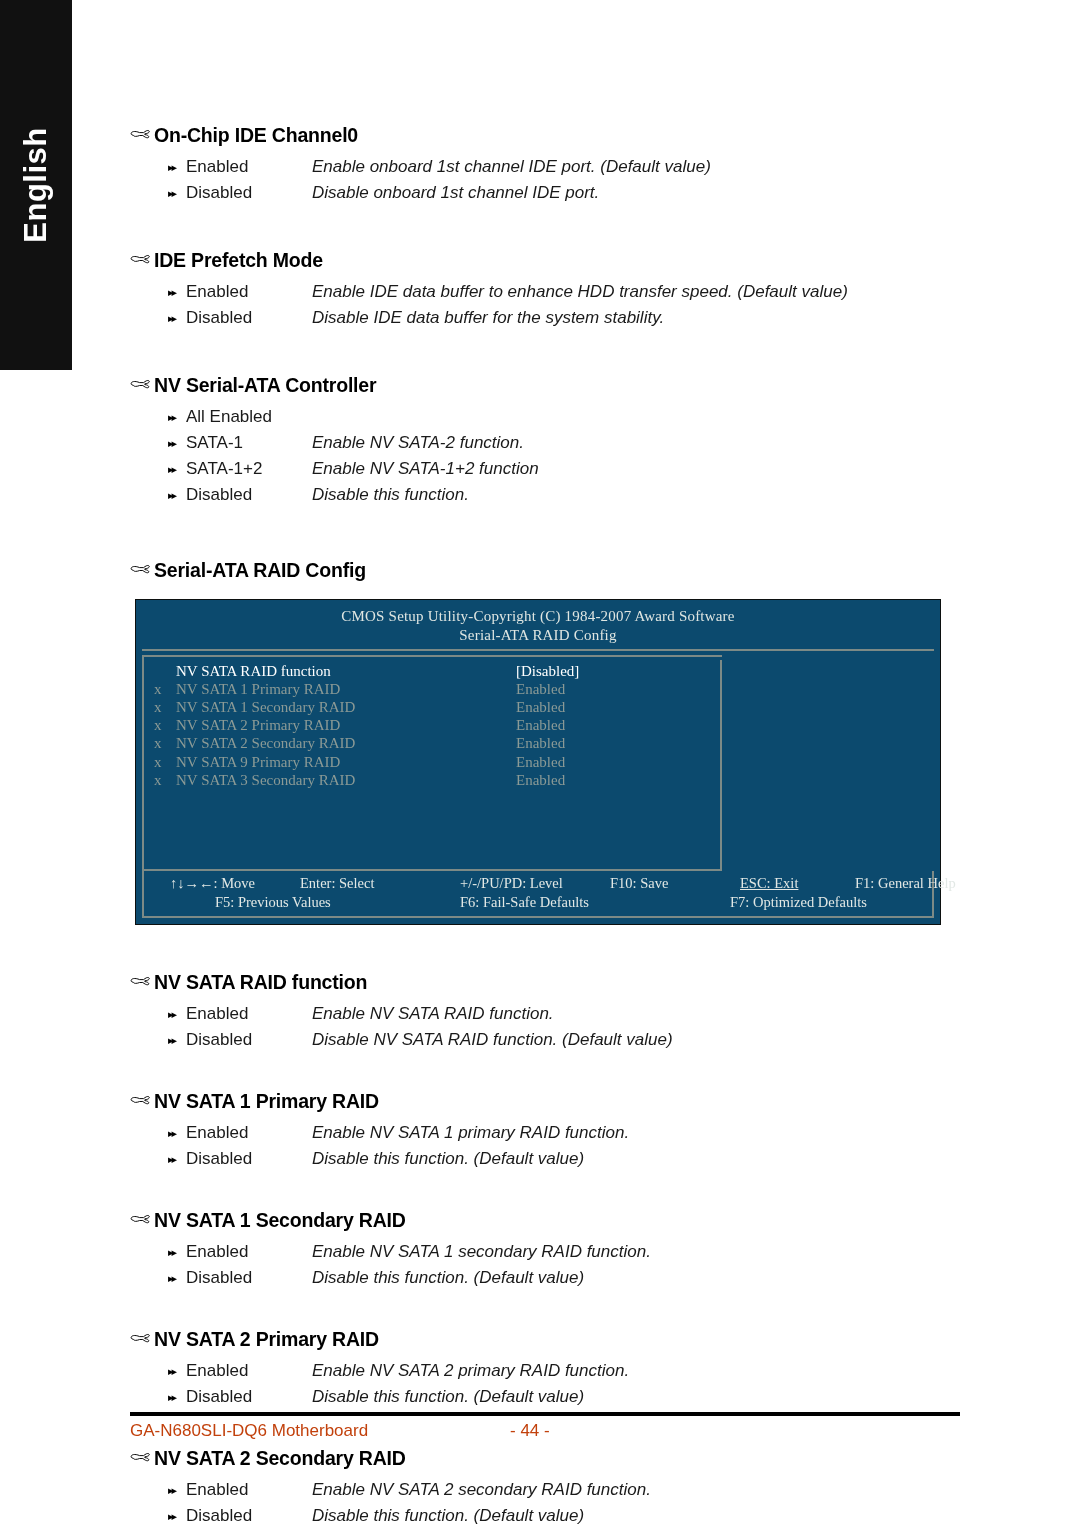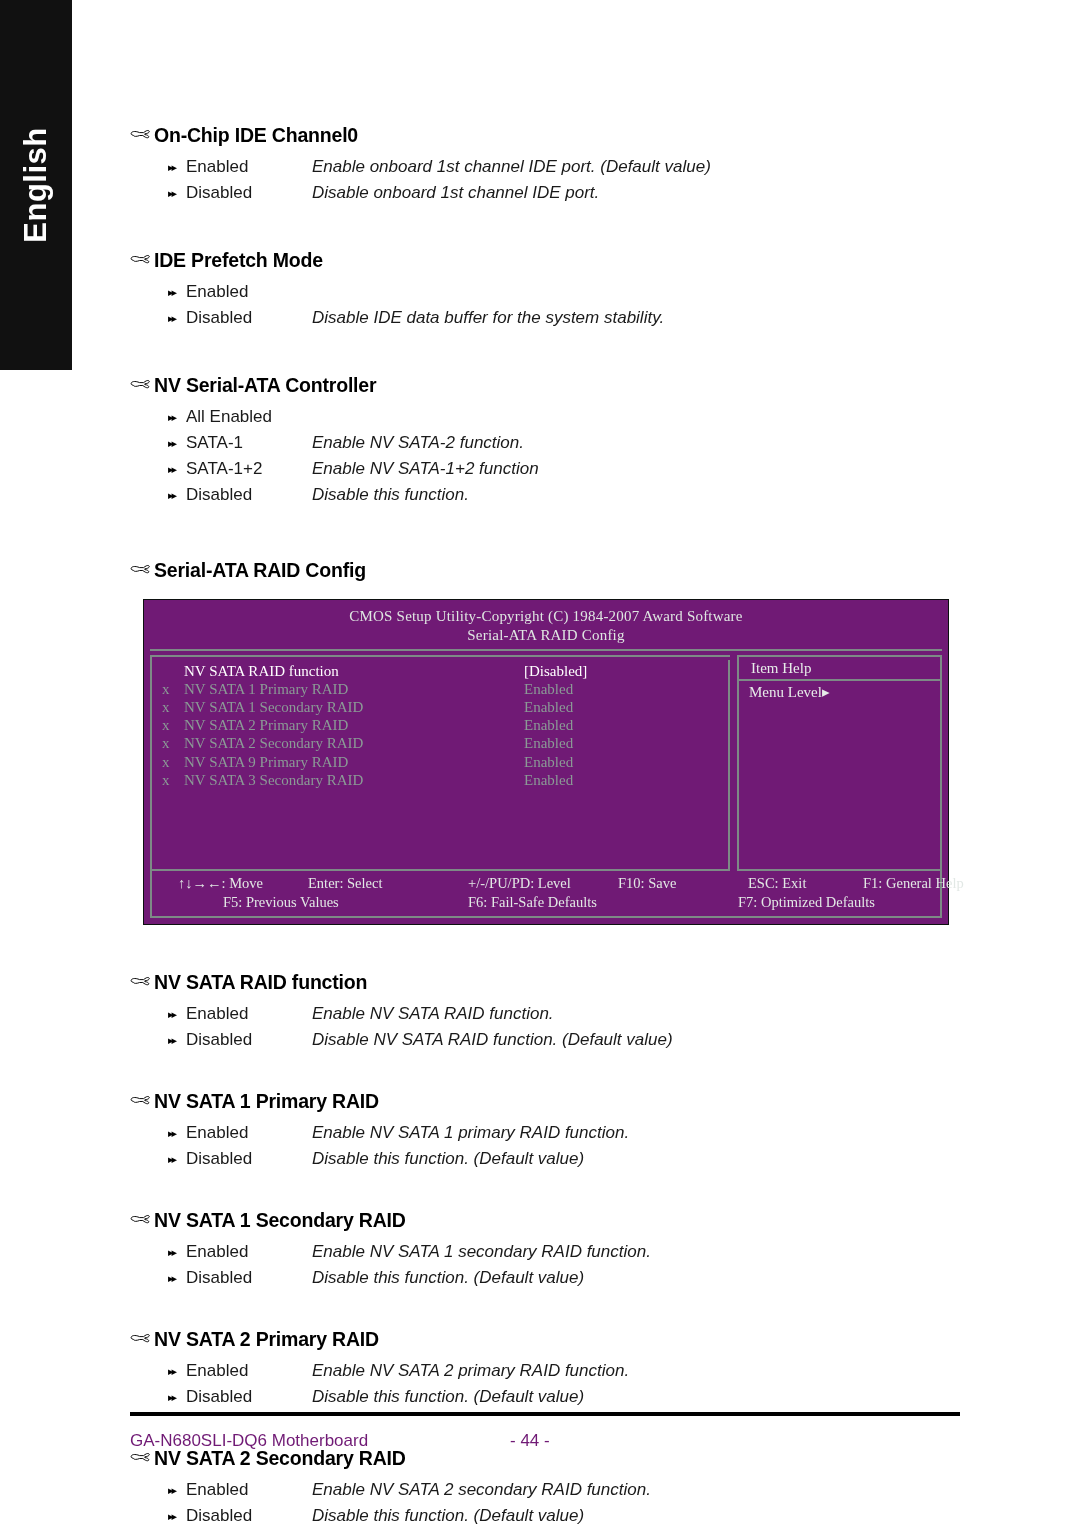--- a/index.html
+++ b/index.html
@@ -80,22 +80,22 @@
   }
   .opt-label {
     flex: 0 0 126px;
     white-space: nowrap;
   }
   .opt-desc { white-space: nowrap; font-style: italic; }
 
   
   #bios {
     width: 806px;
-    margin-left: 13px;
-    background: #701a75;
+    margin-left: 5px;
+    background: #0c4a6e;
     border: 1px solid #0c100f;
     padding: 5px 6px 6px 6px;
     font-family: "Liberation Serif", serif;
     color: #c8d0cc;
   }
   .bios-title {
     text-align: center;
     font-size: 15px;
     line-height: 1.25;
     color: #dfe6e2;
@@ -163,21 +163,21 @@
     padding: 3px 0 4px 16px;
     font-size: 14.5px;
     line-height: 19px;
     color: #e2e8e5;
   }
   .bios-foot-line { display: flex; padding: 0 10px; white-space: nowrap; }
   .bios-foot-line.r1 span:nth-child(1){ flex:0 0 130px; }
   .bios-foot-line.r1 span:nth-child(2){ flex:0 0 160px; }
   .bios-foot-line.r1 span:nth-child(3){ flex:0 0 150px; }
   .bios-foot-line.r1 span:nth-child(4){ flex:0 0 130px; }
-  .bios-foot-line.r1 span:nth-child(5){ flex:0 0 115px; }
+  .bios-foot-line.r1 span:nth-child(5){ flex:0 0 115px;text-decoration:underline; }
   .bios-foot-line.r1 span:nth-child(6){ flex:0 0 auto; }
   .bios-foot-line.r2 span:nth-child(1){ flex:0 0 290px; padding-left:45px; }
   .bios-foot-line.r2 span:nth-child(2){ flex:0 0 270px; }
   .bios-foot-line.r2 span:nth-child(3){ flex:0 0 auto; }
 
   
   #page-footer {
     position: absolute;
     left: 130px;
     top: 1412px;
@@ -186,22 +186,22 @@
   #page-footer .rule {
     border-top: 3px solid #000;
     border-bottom: 1px solid #000;
     height: 4px;
     width: 100%;
   }
   #page-footer .foot-row {
     display: flex;
     align-items: baseline;
     font-size: 17px;
-    color: #701a75;
-    padding-top: 15px;
+    color: #c2410c;
+    padding-top: 5px;
   }
   #page-footer .fl { flex: 0 0 380px; white-space: nowrap; }
   #page-footer .fc { white-space: nowrap; }
 </style>
 </head>
 <body>
 
 <div id="lang-tab">
   <div class="lang-text">English</div>
 </div>
@@ -232,20 +232,21 @@
         <span class="hand-icon">
           <svg width="20" height="14" viewBox="0 0 20 14">
             <path d="M3.2 8.2 C1.2 8.2 0.6 6.6 1.6 5.5 C2.4 4.6 4.2 4.3 6.2 4.6 C7.4 4.8 8.6 5.2 9.6 5.6 L13.6 5.6 C14.4 5.0 15.4 4.2 16.4 3.8 C17.6 3.3 18.8 3.4 19.2 4.1 C19.6 4.9 18.8 5.7 17.6 6.2 C16.8 6.5 15.8 6.7 14.8 6.8 L14.8 7.6 C15.8 7.7 16.8 7.9 17.5 8.3 C18.6 8.9 19.1 9.8 18.5 10.4 C17.9 11.0 16.6 10.8 15.4 10.2 C14.4 9.7 13.5 9.0 12.8 8.5 L9.6 8.5 C8.4 9.0 7.0 9.4 5.6 9.4 C4.6 9.4 3.8 9.0 3.4 8.5 Z" fill="none" stroke="#000" stroke-width="0.95"></path>
           </svg>
         </span>
         <span class="sec-title">IDE Prefetch Mode</span>
       </div>
       <div class="opt-row" style="margin-top: 11px;">
         <span class="opt-arrow">▸▸</span>
         <span class="opt-label">Enabled</span>
+        <span class="opt-desc">Enable IDE data buffer to enhance HDD transfer speed. (Default value)</span>
       </div>
       <div class="opt-row" style="margin-top: 9px;">
         <span class="opt-arrow">▸▸</span>
         <span class="opt-label">Disabled</span>
         <span class="opt-desc">Disable IDE data buffer for the system stability.</span>
       </div>
     </div>
     <div class="section" style="margin-top: 28px;">
       <div class="sec-head">
         <span class="hand-icon">
@@ -322,24 +323,20 @@
               <span class="xcol">x</span>
               <span class="namecol">NV SATA 9 Primary RAID</span>
               <span class="valcol">Enabled</span>
             </div>
             <div class="bios-row dim">
               <span class="xcol">x</span>
               <span class="namecol">NV SATA 3 Secondary RAID</span>
               <span class="valcol">Enabled</span>
             </div>
           </div>
-        </div>
-        <div class="bios-help">
-          <div class="bios-help-title">Item Help</div>
-          <div class="bios-help-body">Menu Level▸</div>
         </div>
       </div>
       <div class="bios-footer">
         <div class="bios-foot-line r1">
           <span>↑↓→←: Move</span>
           <span>Enter: Select</span>
           <span>+/-/PU/PD: Level</span>
           <span>F10: Save</span>
           <span>ESC: Exit</span>
           <span>F1: General Help</span>

